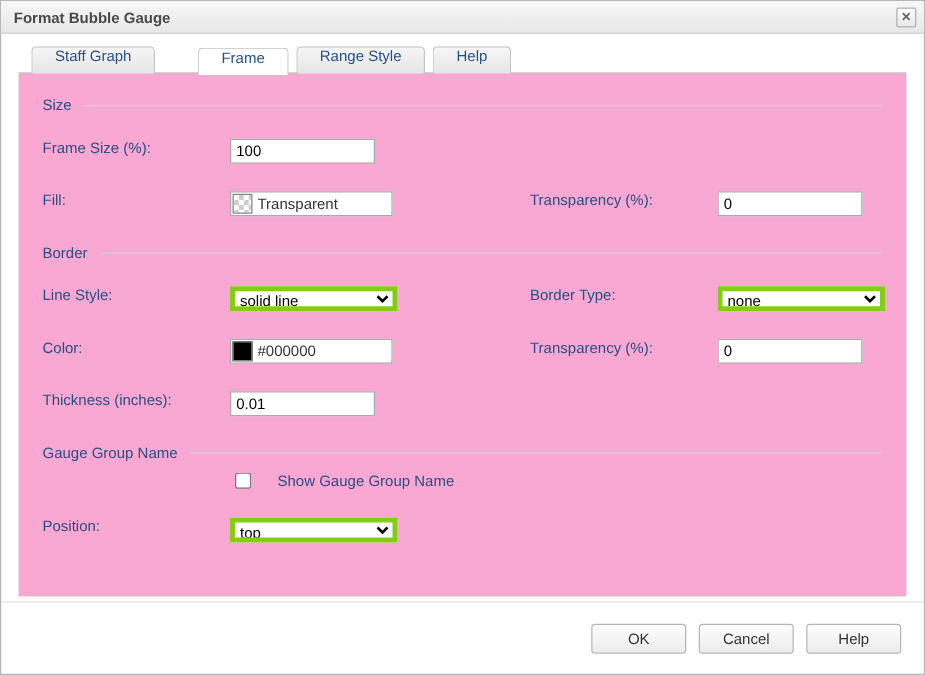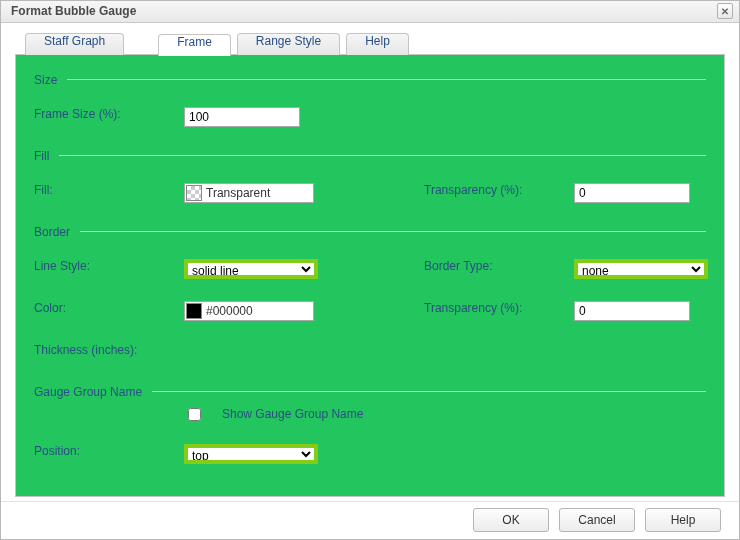--- a/index.html
+++ b/index.html
@@ -71,21 +71,21 @@
     margin-left: 28px;
   }
   .panel {
     border: 1px solid #c4c4c4;
     flex: 1;
     margin-top: -1px;
     padding: 14px 18px 10px 18px;
     color: #2a4f82;
     position: relative;
     z-index: 1;
-    background: #22c55e;
+    background: #f9a8d4;
   }
   .section {
     margin-bottom: 6px;
   }
   .section-header {
     display: flex;
     align-items: center;
     gap: 10px;
     margin: 4px 0 6px 0;
   }
@@ -167,21 +167,21 @@
     min-width: 0;
     color: #333;
   }
   .checkbox-row {
     display: flex;
     align-items: center;
     gap: 18px;
     margin: 6px 0 10px 150px;
   }
   .footer {
-    height: 46px;
+    height: 58px;
     display: flex;
     justify-content: flex-end;
     align-items: center;
     gap: 10px;
     padding: 0 18px;
     border-top: 1px solid #e2e2e2;
   }
   .btn {
     min-width: 76px;
     height: 24px;
@@ -229,24 +229,20 @@
         </div>
         <div class="row">
           <span class="lbl">Frame Size (%):</span>
           <div class="field">
             <input type="text" class="txt" value="100" style="">
           </div>
         </div>
       </div>
 
       <div class="section">
-        <div class="section-header">
-          <span class="section-label">Fill</span>
-          <div class="section-rule"></div>
-        </div>
         <div class="row">
           <span class="lbl">Fill:</span>
           <div class="field">
             <div class="swatch-input">
               <div class="swatch transparent-swatch"></div>
               <input type="text" value="Transparent" style="">
             </div>
           </div>
           <div class="spacer"></div>
           <span class="lbl2">Transparency (%):</span>
@@ -285,20 +281,23 @@
             </div>
           </div>
           <div class="spacer"></div>
           <span class="lbl2">Transparency (%):</span>
           <div class="field2">
             <input type="text" class="txt" value="0" style="">
           </div>
         </div>
         <div class="row">
           <span class="lbl">Thickness (inches):</span>
+          <div class="field">
+            <input type="text" class="txt" value="0.01" style="">
+          </div>
         </div>
       </div>
 
       <div class="section">
         <div class="section-header">
           <span class="section-label">Gauge Group Name</span>
           <div class="section-rule"></div>
         </div>
         <div class="checkbox-row">
           <input type="checkbox" style="">

